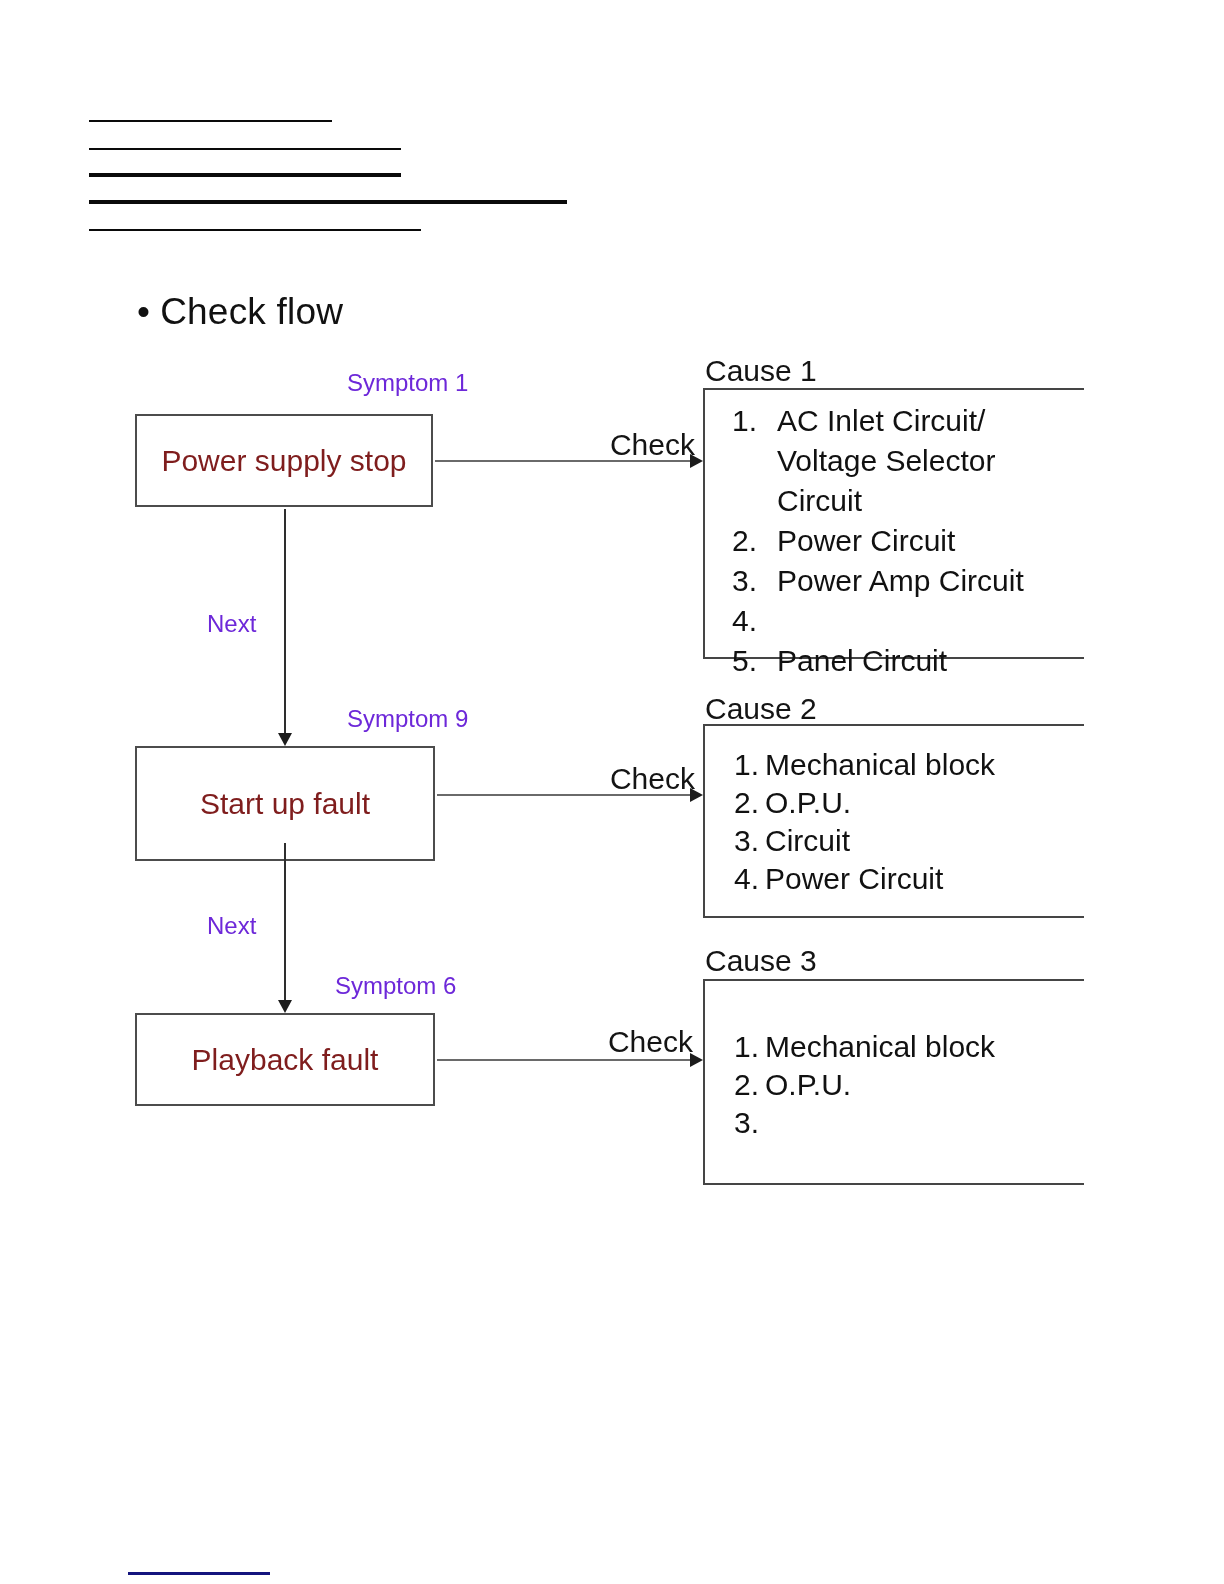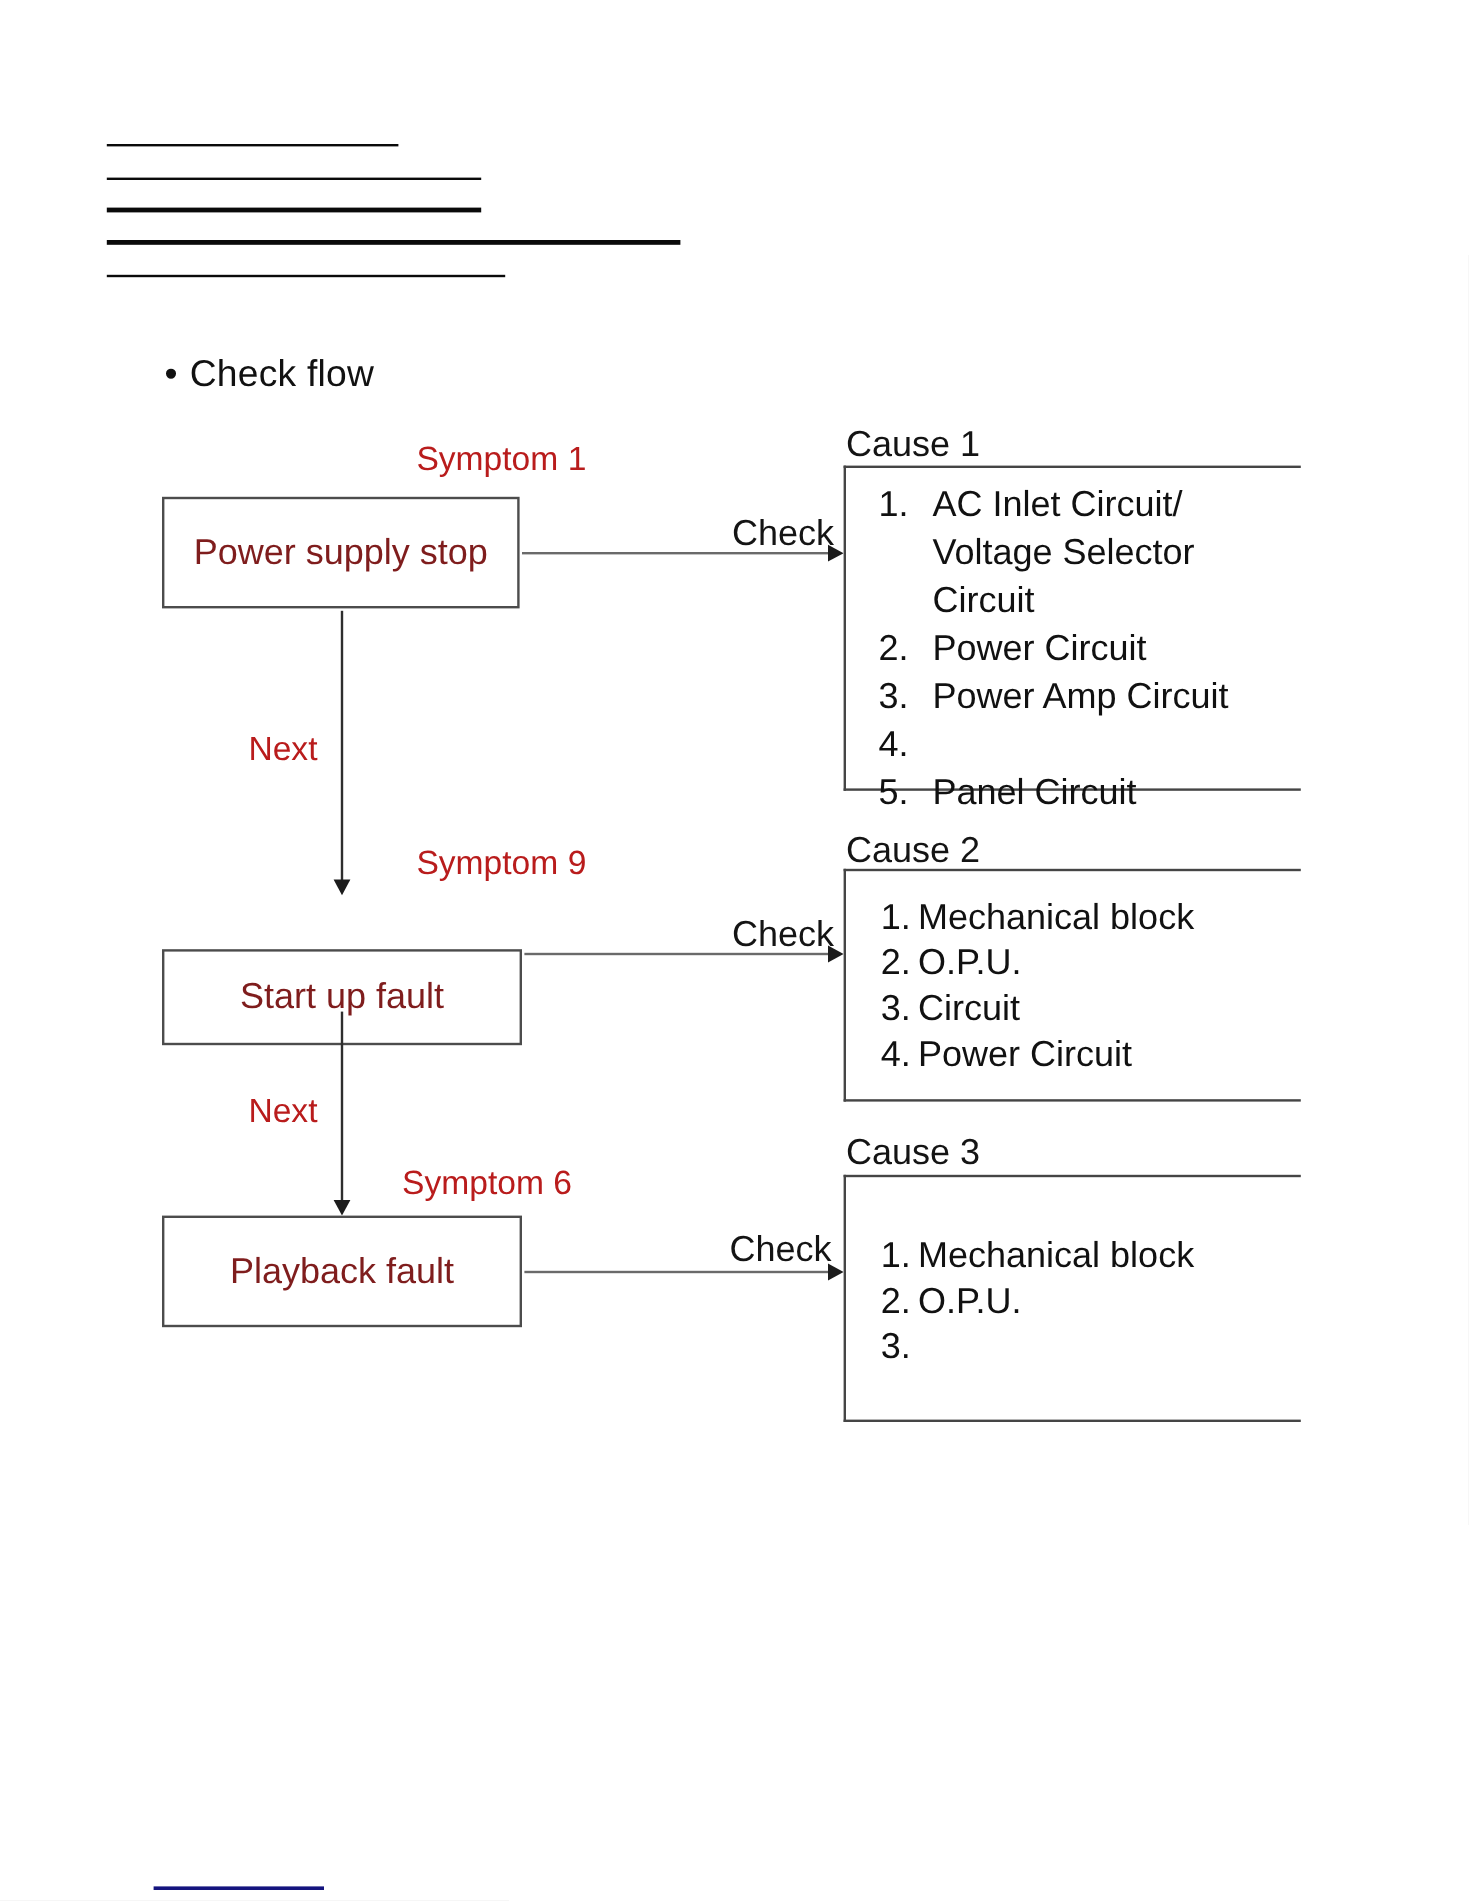--- a/index.html
+++ b/index.html
@@ -9,27 +9,27 @@
     background:#ffffff;
     font-family:"Liberation Sans", sans-serif;
     color:#161616;
     overflow:hidden;
   }
   
   .redline{position:absolute;background:#0a0a0a;}
   
   .heading{
     position:absolute;left:137px;top:294px;
-    font-size:31px;line-height:36px;color:#111;
+    font-size:37px;line-height:36px;color:#111;
     letter-spacing:0.2px;
   }
   .heading .bullet{margin-right:10px;}
   
   .flow-label{
-    position:absolute;font-size:28px;line-height:34px;color:#b91c1c;
+    position:absolute;font-size:24px;line-height:34px;color:#6d28d9;
     white-space:nowrap;
   }
   
   .sym-box{
     position:absolute;
     border:2px solid #4c4c4c;
     background:#ffffff;
     display:flex;align-items:center;justify-content:center;
     font-size:30px;color:#7f1d1d;
     box-sizing:border-box;
@@ -127,21 +127,21 @@
           <span class="txt">Panel Circuit</span>
         </li>
       </ul>
   </div>
 
   <div class="vline" style="left:284px;top:509px;height:228px;"></div>
   <div class="arrow-down" style="left:278px;top:733px;"></div>
   <div class="flow-label" style="left:207px;top:607px;">Next</div>
 
   <div class="flow-label" style="left:347px;top:702px;">Symptom 9</div>
-  <div class="sym-box" style="left:135px;top:746px;width:300px;height:80px;margin-top:45px;">
+  <div class="sym-box" style="left:135px;top:746px;width:300px;height:115px;">
     <span>Start up fault</span>
   </div>
   <div class="hline" style="left:437px;top:794px;width:256px;"></div>
   <div class="arrow-right" style="left:690px;top:788px;"></div>
   <div class="check-label" style="left:585px;top:762px;">Check</div>
 
   <div class="cause-title" style="left:705px;top:692px;">Cause 2</div>
   <div class="cause-box" id="cause-box-1" style="left:703px;top:724px;width:381px;height:194px;">
     <ul class="cause-list">
         <li class="cause-item">

